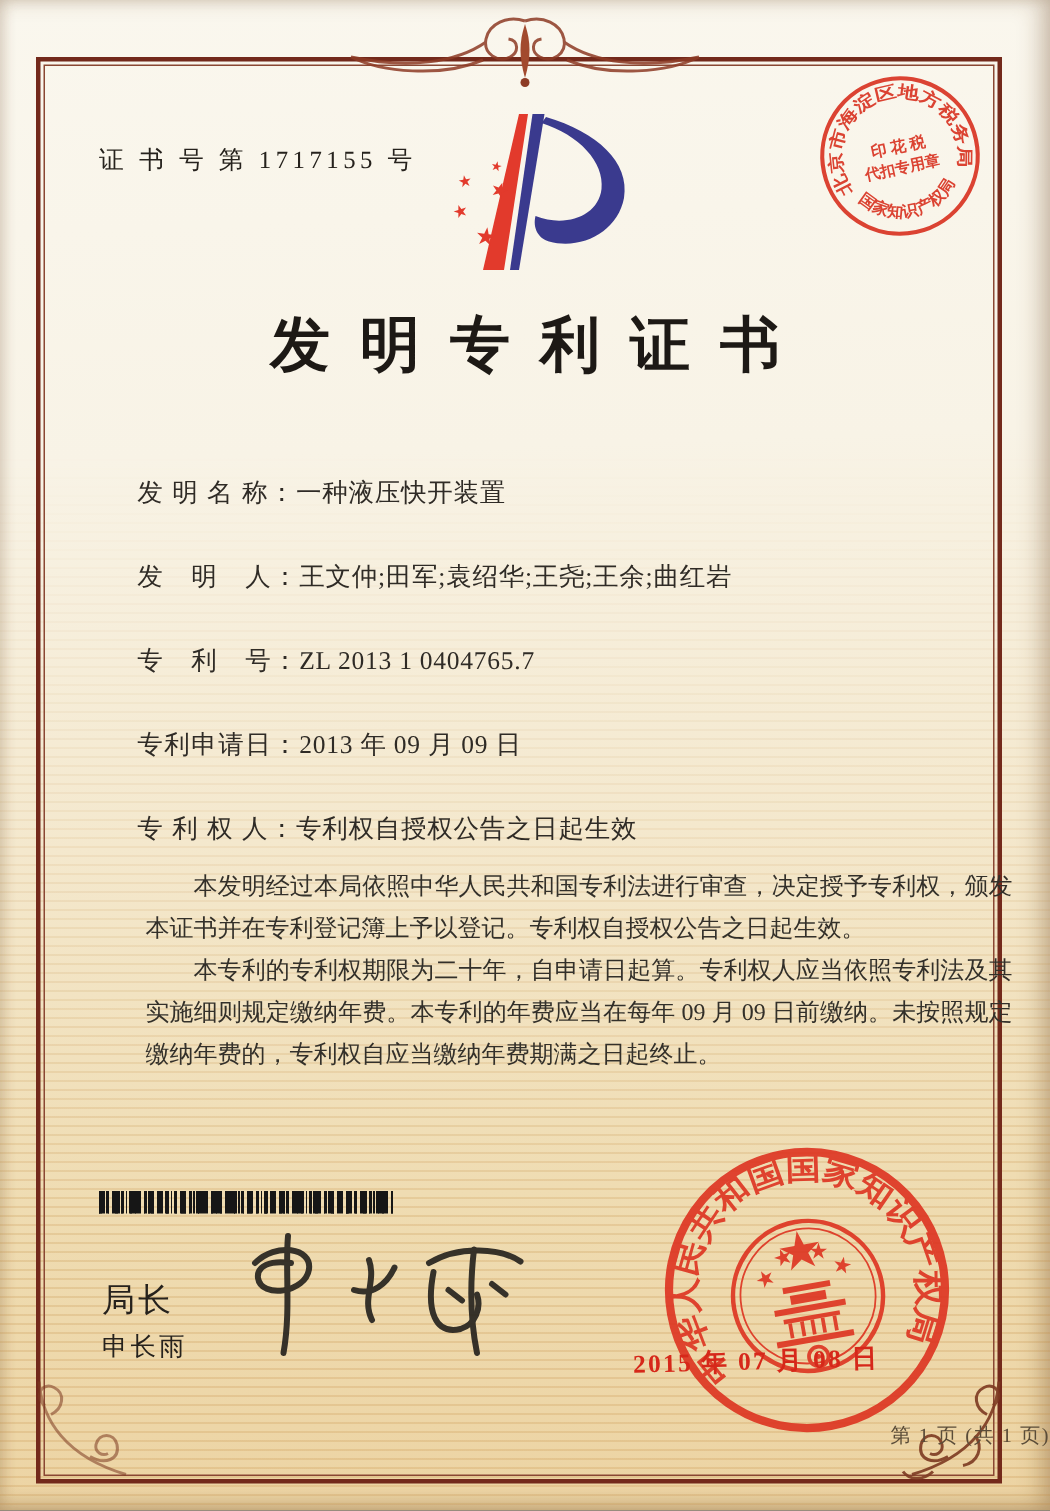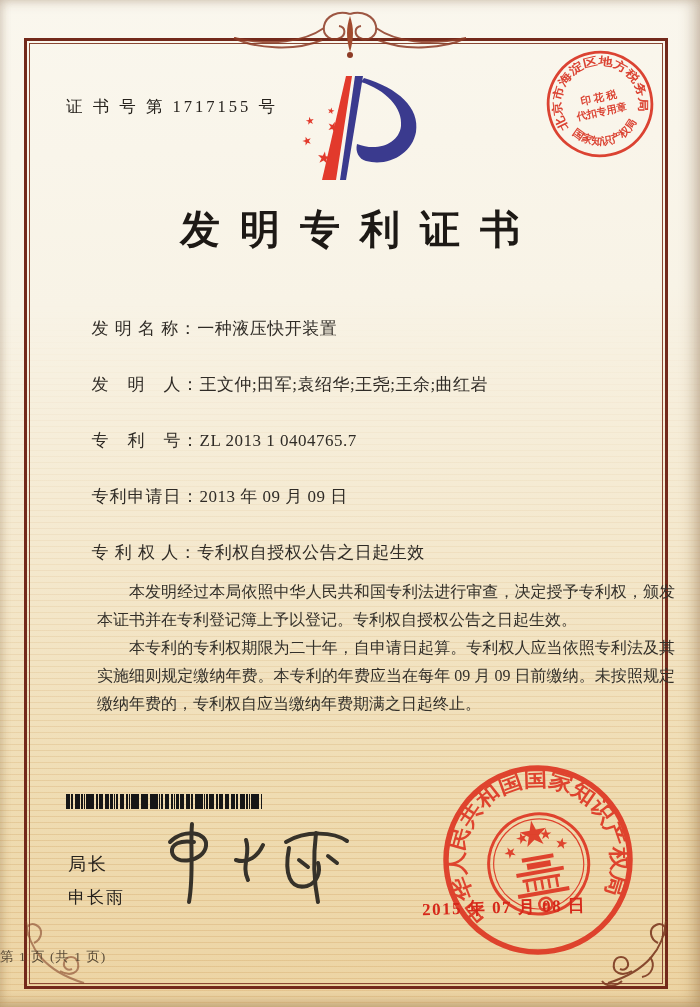--- a/index.html
+++ b/index.html
@@ -26,27 +26,27 @@
   .field-label{display:inline-block; min-width:96px; letter-spacing:1px;}
   .field-value{letter-spacing:.5px;}
   .body-text{left:64px; top:578px; width:578px; font-size:16px; line-height:28px; text-align:justify; color:#33302a;margin-left:33px;}
   .body-text p{margin:0; text-indent:2em;}
   .barcode{left:66px; top:794px; width:196px; height:15px;
     background:
       repeating-linear-gradient(90deg,#161616 0 2px,transparent 2px 5px),
       repeating-linear-gradient(90deg,#161616 0 1px,transparent 1px 3px),
       repeating-linear-gradient(90deg,#161616 0 3px,transparent 3px 11px);
   }
-  .officer-title{left:68px; top:852px; font-size:18px; letter-spacing:2px; color:#26221d; font-family:Liberation Serif, serif;text-align:right;}
+  .officer-title{left:68px; top:852px; font-size:22px; letter-spacing:2px; color:#26221d; font-family:Liberation Serif, serif;text-align:right;}
   .officer-name{left:68px; top:886px; font-size:17px; letter-spacing:2px; color:#26221d; font-family:"Liberation Sans","DejaVu Sans",sans-serif;text-align:right;}
   .signature-svg{left:150px; top:812px;}
   .seal-svg{left:438px; top:760px; transform:rotate(-10deg); opacity:.88;}
   .tax-stamp-svg{left:544px; top:48px; transform:rotate(-12deg); opacity:.9;}
   .seal-date{left:422px; top:896px; font-size:17px; letter-spacing:1.5px; color:#d6281a; font-weight:bold; transform:rotate(-1.5deg);}
-  .footer{left:0; top:948px; width:100%; text-align:left; font-size:13.5px; letter-spacing:1px; color:#5a4c38;}
+  .footer{left:0; top:948px; width:100%; text-align:right; font-size:13.5px; letter-spacing:1px; color:#5a4c38;}
   .logo-svg{left:276px; top:74px;}
   .ornament-top{left:220px; top:8px;}
   .corner-br{right:28px; bottom:14px;}
   .corner-bl{left:20px; bottom:14px; transform:scaleX(-1);}
   svg text{font-family:"Liberation Serif","DejaVu Serif",serif;}
 </style>
 </head>
 <body>
 
 <div class="page">

